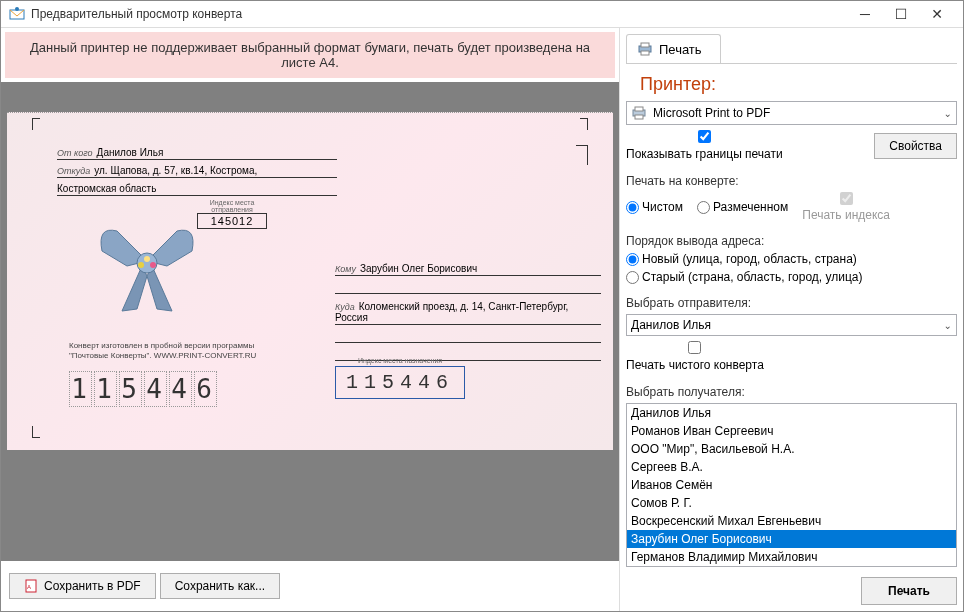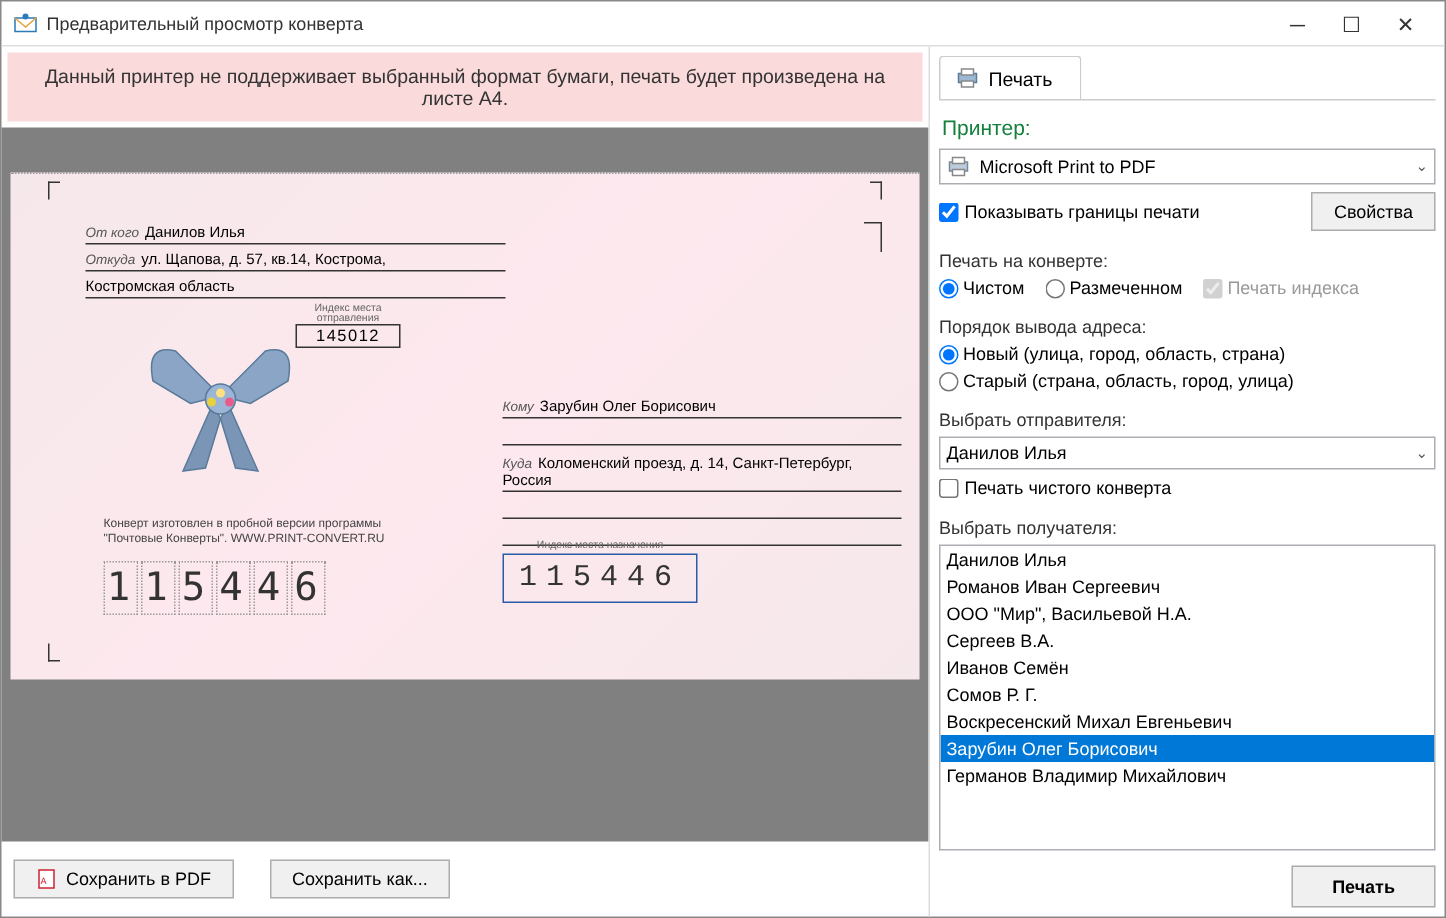--- a/index.html
+++ b/index.html
@@ -24,32 +24,32 @@
 .to-block .line { border-bottom: 1px solid #333; padding: 2px 0 1px 0; margin-bottom: 5px; min-height: 13px; }
 .to-block .lbl { font-style: italic; font-size: 9px; color: #555; margin-right: 4px; }
 .index-big { position: absolute; top: 244px; left: 328px; text-align: center; }
 .index-big .caption { font-size: 7px; color: #666; margin-bottom: 2px; }
 .index-big .val { border: 1px solid #2a5aa8; padding: 4px 10px; font-size: 20px; letter-spacing: 6px; font-family: "Courier New", monospace; color: #333; }
 .bow { position: absolute; top: 108px; left: 80px; width: 120px; height: 95px; }
 .watermark { position: absolute; top: 228px; left: 62px; font-size: 8px; color: #444; line-height: 1.2; }
 .ocr-index { position: absolute; top: 258px; left: 62px; font-size: 30px; font-family: monospace; letter-spacing: 3px; color: #333; display: flex; gap: 2px; }
 .ocr-index .d { width: 23px; height: 36px; border: 1px dotted #999; display: flex; align-items: center; justify-content: center; font-size: 26px; }
 .corner { position: absolute; border: 1px solid #333; }
-.bottom-bar { height: 50px; display: flex; align-items: center; padding: 0 8px; gap: 24px; }
+.bottom-bar { height: 50px; display: flex; align-items: center; padding: 0 8px; gap: 4px; }
 .btn { background: #f0f0f0; border: 1px solid #adadad; padding: 5px 14px; font-size: 12px; display: inline-flex; align-items: center; gap: 6px; cursor: pointer; }
 .right { width: 345px; border-left: 1px solid #ddd; padding: 6px; display: flex; flex-direction: column; }
 .tab-header { display: flex; border-bottom: 1px solid #ccc; }
 .tab { padding: 6px 18px 6px 10px; border: 1px solid #ccc; border-bottom: none; background: #fff; display: flex; align-items: center; gap: 6px; font-size: 13px; border-radius: 3px 3px 0 0; }
-.section-title { font-size: 14px; margin: 10px 0 6px 2px; color: #15803d; }
+.section-title { font-size: 18px; margin: 10px 0 6px 14px; color: #c2410c; }
 .dropdown { width: 100%; border: 1px solid #abadb3; padding: 3px 4px; display: flex; align-items: center; gap: 6px; }
 .dropdown .val { flex: 1; font-size: 12px; }
 .dropdown .chev { font-size: 10px; color: #555; }
 .row { display: flex; align-items: center; gap: 10px; margin: 5px 0; font-size: 12px; }
 .row.between { justify-content: space-between; }
-.chk { display: flex; align-items: center; gap: 4px; }
+.chk { display: flex; align-items: center; gap: 4px; flex-direction: column; }
 .chk input { margin: 0; }
 .grp-title { font-size: 12px; color: #333; margin: 8px 0 4px 0; }
 .radio-row { display: flex; gap: 14px; align-items: center; margin-bottom: 4px; }
 .radio-row label { display: flex; align-items: center; gap: 3px; }
 .radio-row .ghost { color: #999; }
 .listbox { border: 1px solid #abadb3; flex: 1; overflow: auto; font-size: 12px; }
 .listbox .item { padding: 2px 4px; cursor: default; }
 .listbox .item.selected { background: #0078d7; color: #fff; }
 .right-bottom { display: flex; justify-content: flex-end; gap: 10px; padding-top: 10px; }
 .right-bottom .btn { padding: 6px 26px; }

